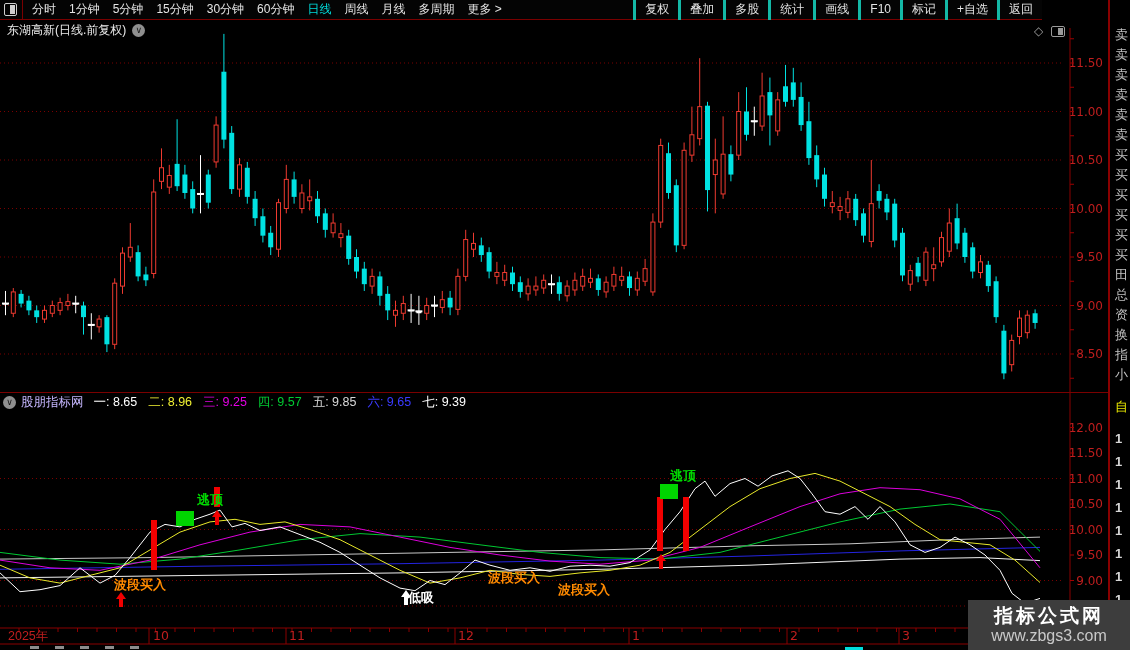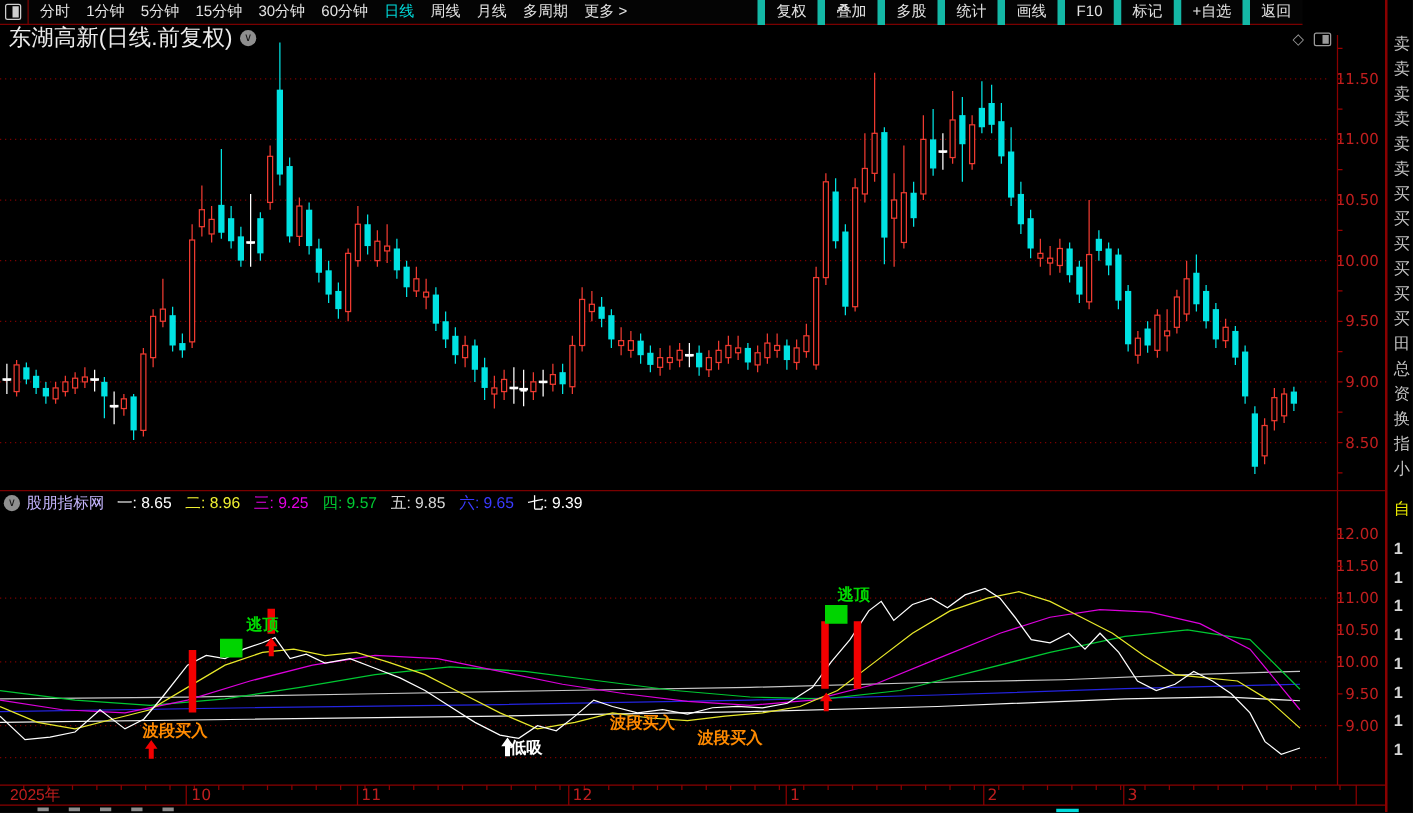--- a/index.html
+++ b/index.html
@@ -9,25 +9,25 @@
   
   .topbar{position:absolute;left:0;top:0;width:1042px;height:20px;background:#040404;
           border-bottom:1px solid #7a0000;display:flex;align-items:center;z-index:6}
   .win-icon{width:13px;height:13px;border:1px solid #cfcfcf;border-radius:2px;margin:0 5px 0 4px;
             position:relative;flex:0 0 auto}
   .win-icon::after{content:"";position:absolute;right:1px;top:1px;bottom:1px;width:5px;background:#cfcfcf}
   .tb-div{width:1px;height:20px;background:#7a0000;margin-right:9px;flex:0 0 auto}
   .period{margin-right:13px;color:#e4e4e4;white-space:nowrap;cursor:default}
   .period.active{color:#00dcdc}
   .actions{margin-left:auto;display:flex;height:20px;align-items:stretch}
-  .action{padding:0 9px;border-left:6px solid #14b8a6;color:#e4e4e4;line-height:19px;white-space:nowrap}
+  .action{padding:0 9px;border-left:3px solid #14b8a6;color:#e4e4e4;line-height:19px;white-space:nowrap}
   
   .titlebar{position:absolute;left:0;top:20px;width:1030px;height:20px;display:flex;
             align-items:center;color:#ececec;z-index:6}
-  .title-text{margin-left:7px;font-size:18px}
+  .title-text{margin-left:7px;font-size:12px}
   .chev{display:inline-flex;align-items:center;justify-content:center;width:13px;height:13px;
         border-radius:50%;background:#8f8f8f;color:#151515;font-size:9px;margin-left:6px;line-height:1}
   .tr-icons{position:absolute;left:1034px;top:24px;display:flex;gap:8px;align-items:center;
             color:#9a9a9a;font-size:12px;z-index:6}
   .panel-icon{width:14px;height:11px;border:1px solid #9a9a9a;border-radius:2px;position:relative}
   .panel-icon::after{content:"";position:absolute;right:1px;top:1px;bottom:1px;width:5px;background:#9a9a9a}
   
   .ind-header{position:absolute;left:0;top:394px;width:1100px;height:17px;display:flex;
               align-items:center;font-size:12.5px;z-index:6;white-space:nowrap}
   .ind-header .chev{margin:0 5px 0 3px}
@@ -532,14 +532,18 @@
       <span style="top: 432px; font-weight: bold;">1</span>
       <span style="top: 455px; font-weight: bold;">1</span>
       <span style="top: 478px; font-weight: bold;">1</span>
       <span style="top: 501px; font-weight: bold;">1</span>
       <span style="top: 524px; font-weight: bold;">1</span>
       <span style="top: 547px; font-weight: bold;">1</span>
       <span style="top: 570px; font-weight: bold;">1</span>
       <span style="top: 593px; font-weight: bold;">1</span>
     </div>
 
+  <div class="watermark">
+    <div class="wm-title">指标公式网</div>
+    <div class="wm-url">www.zbgs3.com</div>
+  </div>
 
 </div>
 
 </body></html>

